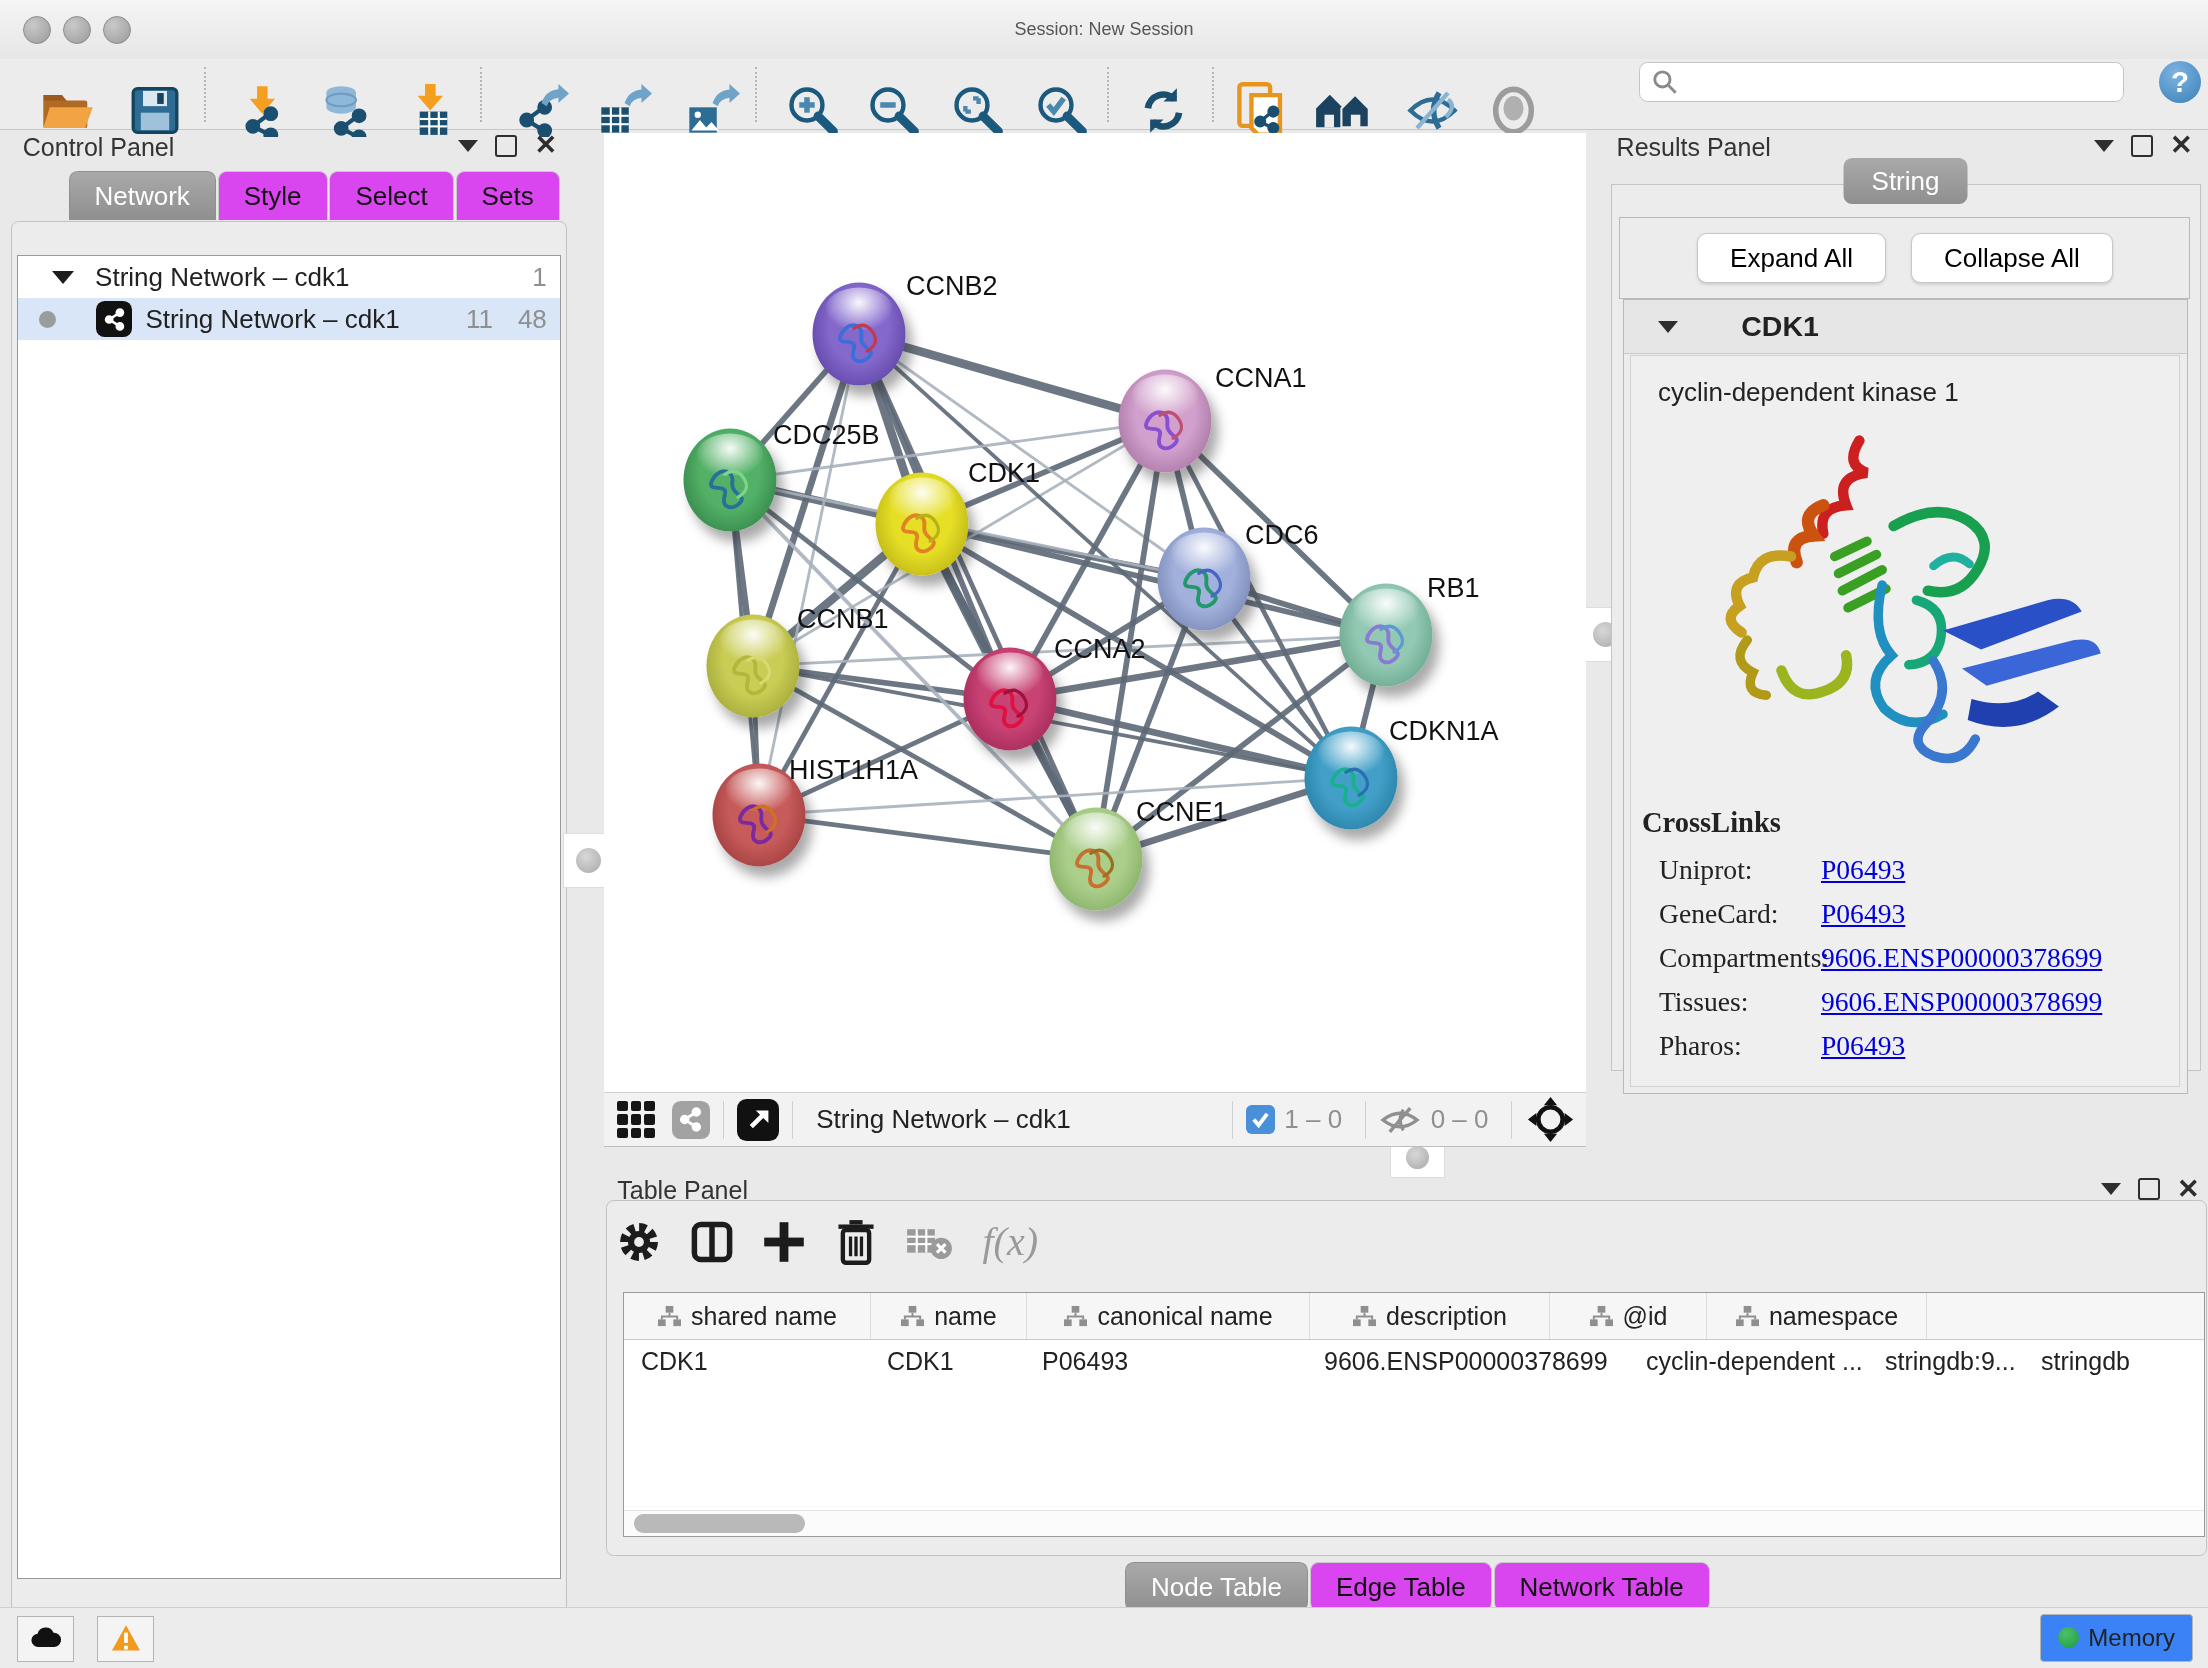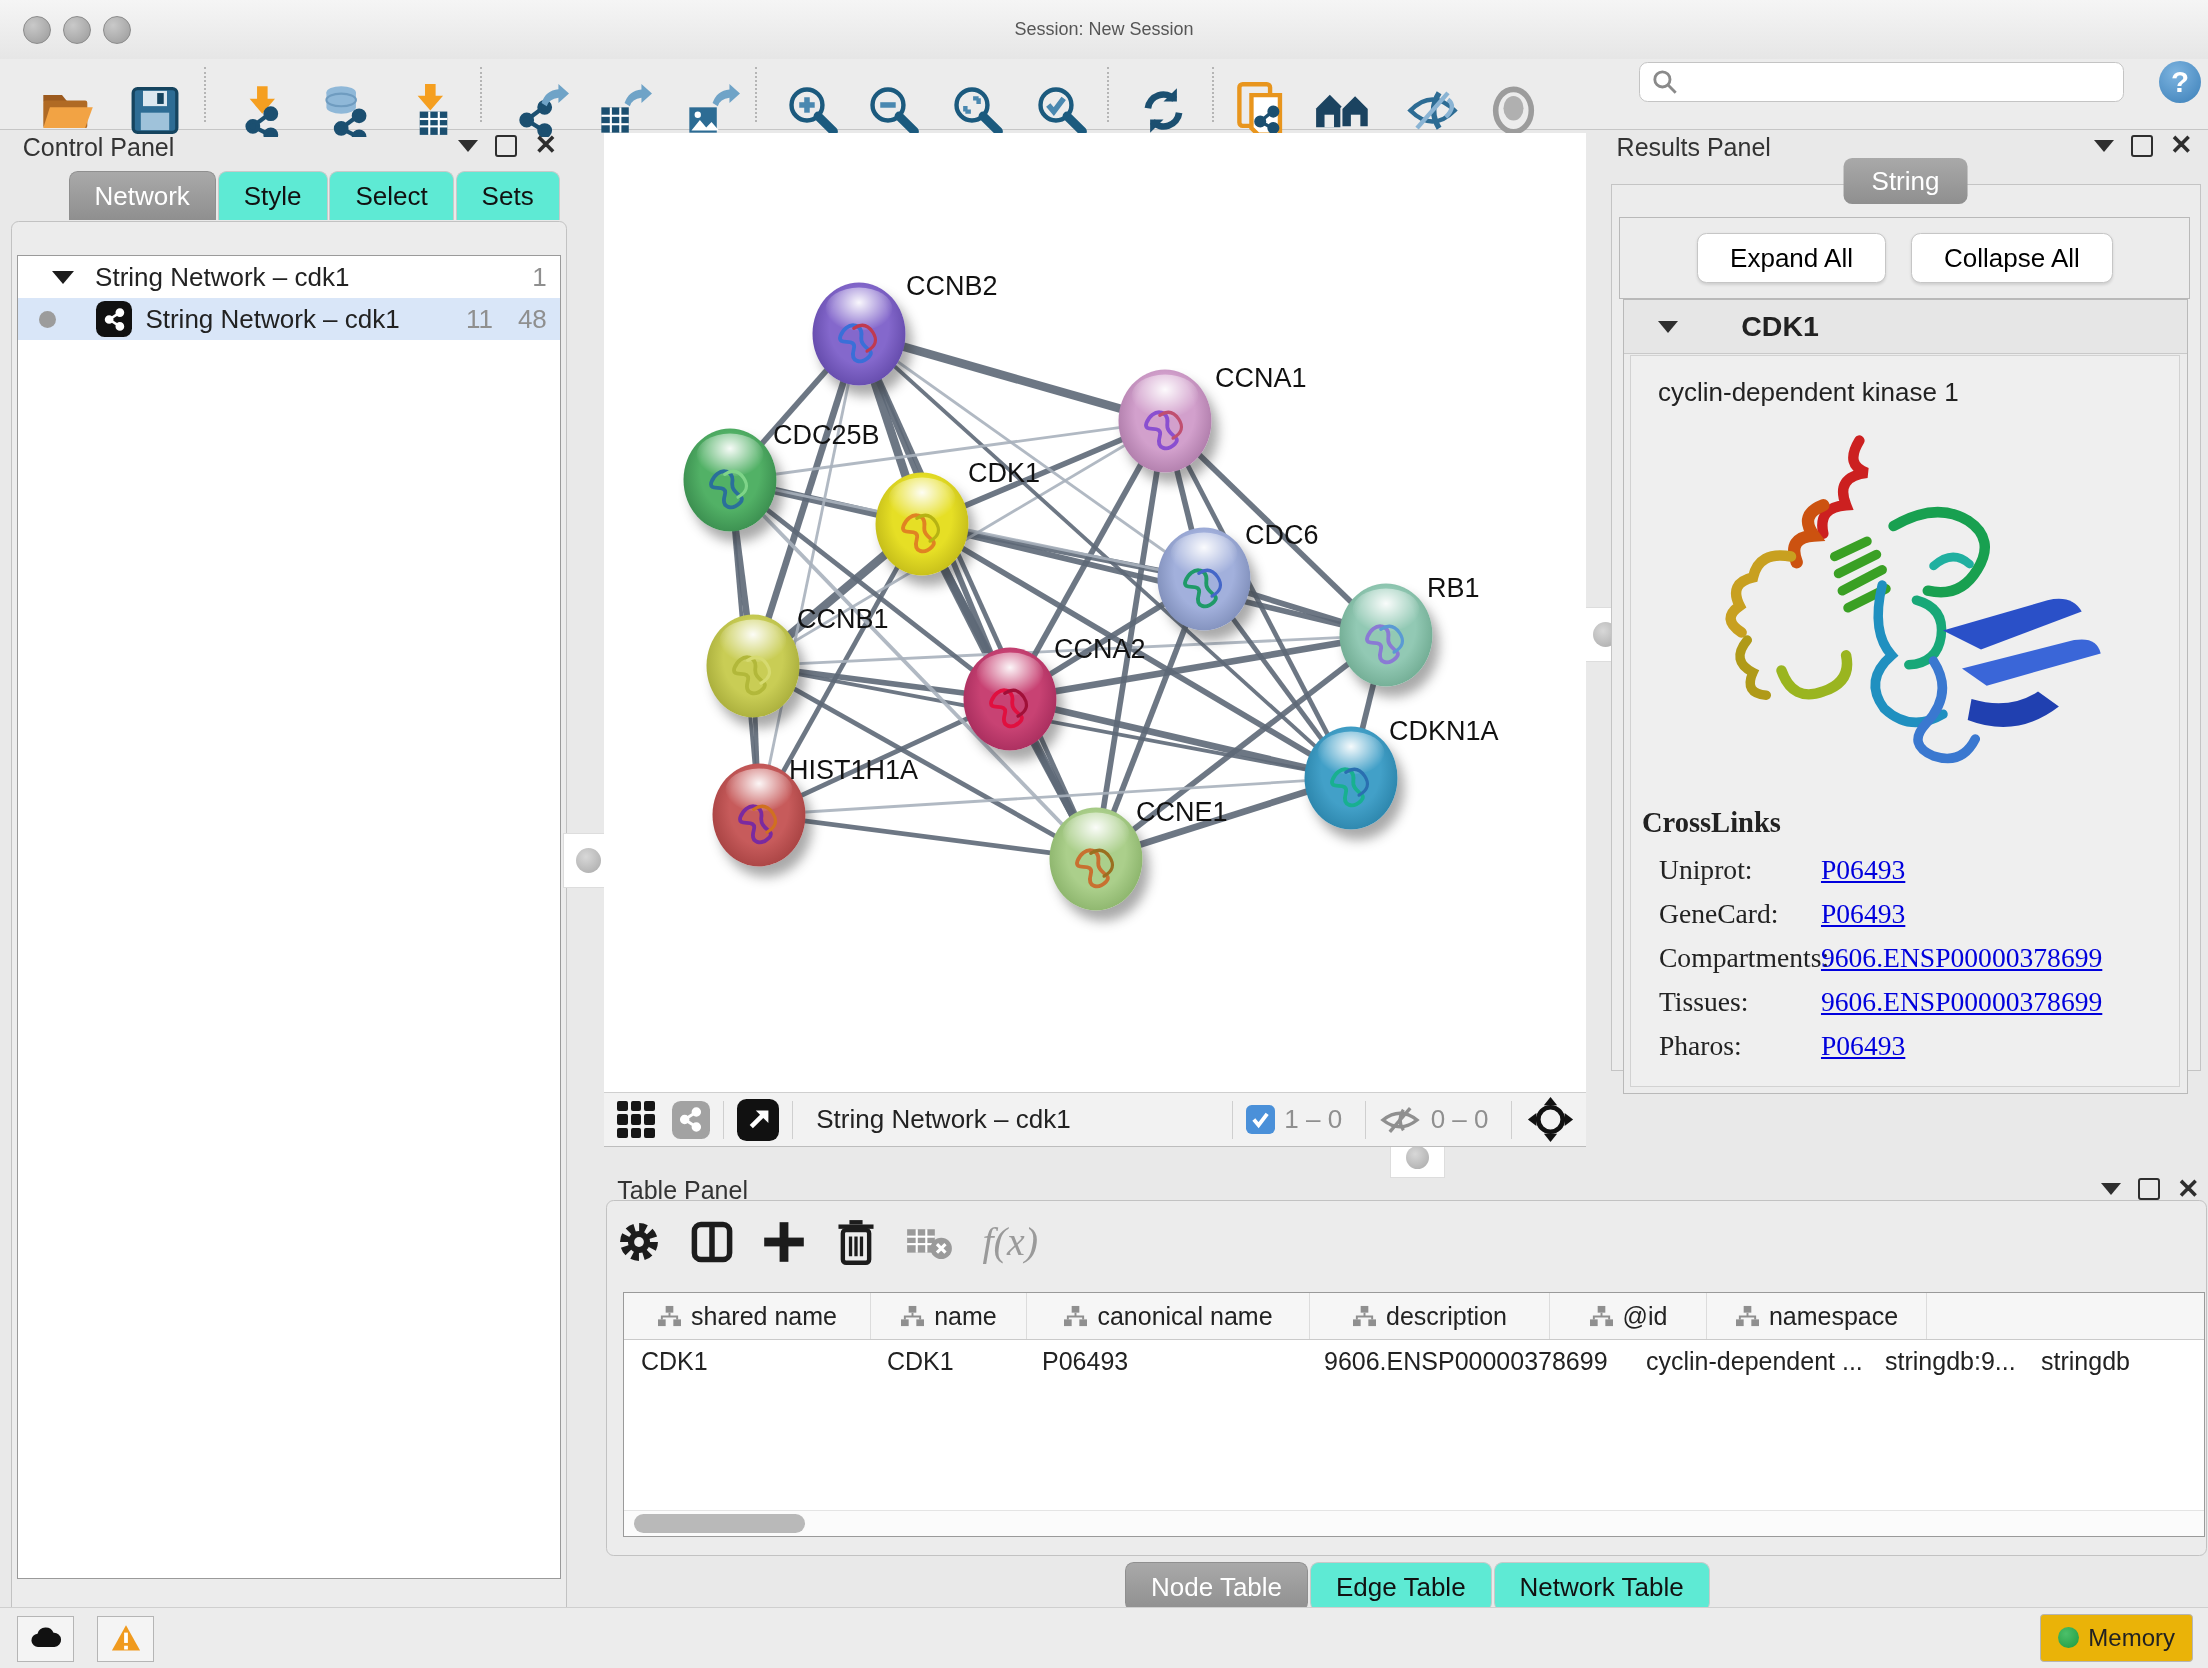--- a/index.html
+++ b/index.html
@@ -24,21 +24,21 @@
            background:radial-gradient(circle at 40% 30%,#7db4e0,#3b7fb8);color:#fff;font-size:29.5px;
            font-weight:bold;text-align:center;line-height:42px}
   
   .phead{font-size:25px;color:#333}
   .picons{position:absolute;display:flex;gap:17px;align-items:center}
   .tri-down{width:0;height:0;border-left:10.5px solid transparent;border-right:10.5px solid transparent;
             border-top:12.4px solid #2e2e2e}
   .sq{width:18px;height:18px;border:2.9px solid #2e2e2e;border-radius:2.9px}
   .xx{font-size:27px;font-weight:bold;color:#2e2e2e;line-height:19px}
   .tab{display:inline-block;padding:0 25px;height:48px;line-height:48px;font-size:26px;
-       background:#5eead4;border:1px solid #c9c9c9;border-bottom:0;border-radius:8.6px 8.6px 0 0;
+       background:#d946ef;border:1px solid #c9c9c9;border-bottom:0;border-radius:8.6px 8.6px 0 0;
        margin-right:1.9px;color:#111}
   .tab.active{background:linear-gradient(#a9a9a9,#8f8f8f);color:#fff;border-color:#8f8f8f}
   
   #control-panel{left:9.5px;top:133px;width:559px;height:1469px}
   #cp-box{position:absolute;left:1.9px;top:88px;width:554px;height:1423px;background:#ececec;
           border:1px solid #c2c2c2;border-radius:7.6px}
   #cp-tabs{position:absolute;left:59px;top:38px}
   #cp-status{position:absolute;left:7.6px;top:91px;width:544px;height:32px;font-size:25px;color:#2c2c2c}
   #cp-list{position:absolute;left:7.6px;top:122px;width:542px;height:1322px;background:#fff;
            border:1.9px solid #9a9a9a}
@@ -106,21 +106,21 @@
   #tbl-row{display:flex;height:42px}
   .dcell{font-size:25px;padding-left:17px;display:flex;align-items:center;flex:0 0 auto;
          overflow:hidden;white-space:nowrap}
   #hscroll{position:absolute;left:0;bottom:0;width:100%;height:25px;background:#fbfbfb;border-top:1px solid #e4e4e4}
   #hthumb{position:absolute;left:9.5px;top:2.9px;width:171px;height:19px;border-radius:9.5px;background:#b9b9b9}
   #tp-tabs{position:absolute;left:521px;top:411px}
   
   #statusbar{left:0;top:1607px;width:2208px;height:61px;background:#ececec;border-top:1px solid #cfcfcf}
   .sbtn{position:absolute;top:7.6px;width:55px;height:44px;background:#f4f4f4;border:1px solid #b5b5b5;
         display:flex;align-items:center;justify-content:center}
-  #memorybtn{position:absolute;right:15px;top:5.7px;height:46px;background:#eab308;border:1px solid #b5b5b5;
+  #memorybtn{position:absolute;right:15px;top:5.7px;height:46px;background:#3b82f6;border:1px solid #b5b5b5;
              border-radius:3.8px;display:flex;align-items:center;gap:9.5px;padding:0 17px;font-size:24px}
   #memorybtn i{width:21px;height:21px;border-radius:50%;background:radial-gradient(circle at 38% 32%,#4cc06a,#1e9a40)}
 </style>
 </head>
 <body>
 
 <div id="titlebar" class="abs">
   <span class="light" style="left:23px"></span>
   <span class="light" style="left:63px"></span>
   <span class="light" style="left:103px"></span>

